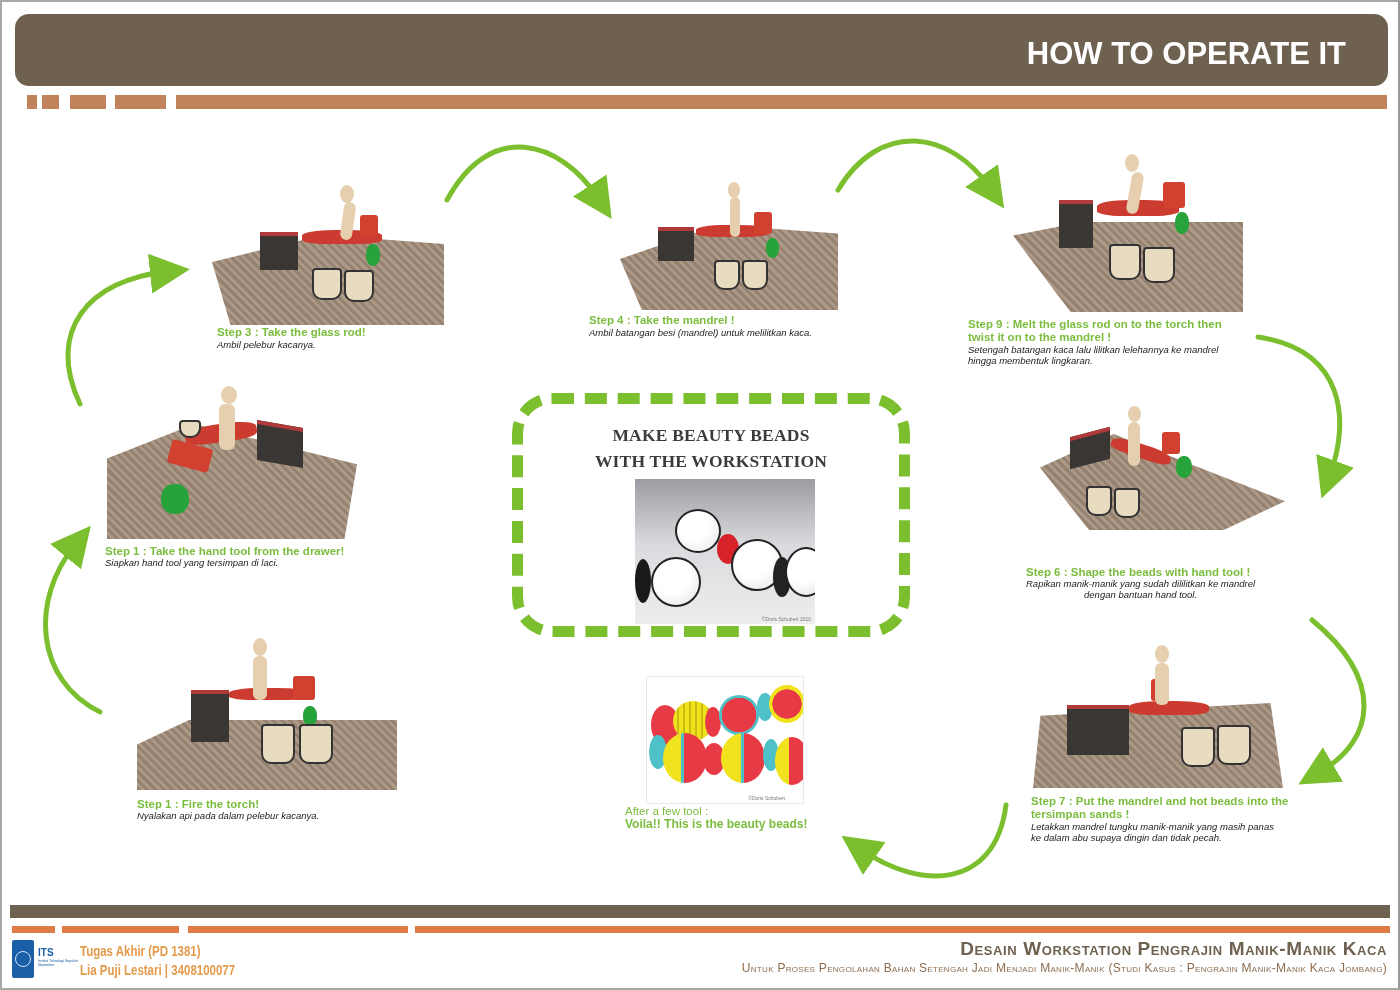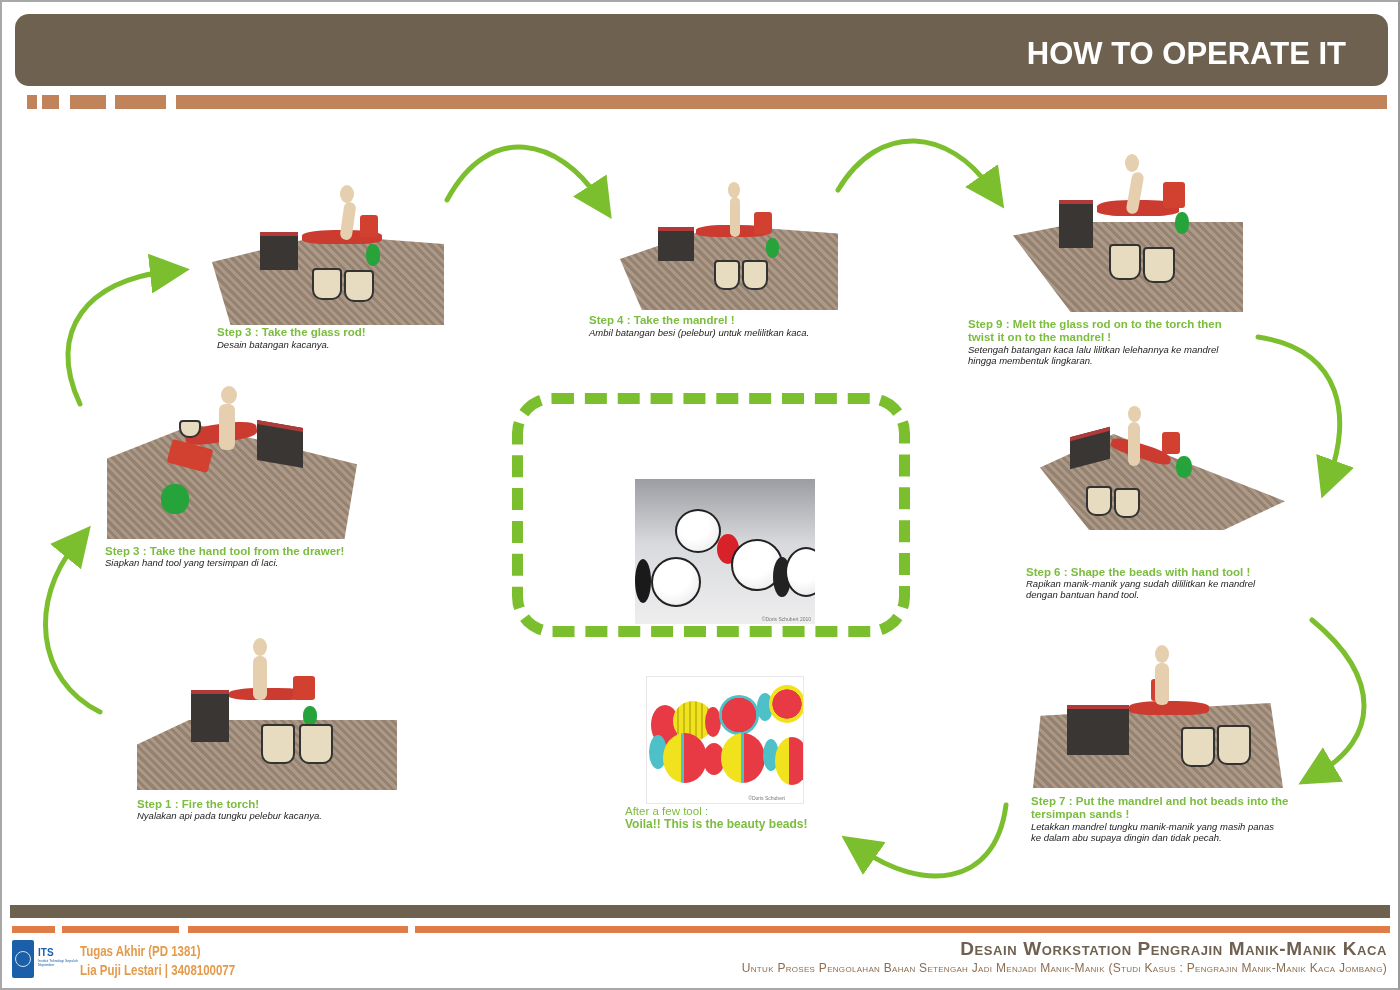--- a/index.html
+++ b/index.html
@@ -94,35 +94,35 @@
   <div class="cart" style="left:48px;top:52px;width:38px;height:38px;"></div>
   <div class="desk" style="left:90px;top:50px;width:80px;height:14px;"></div>
   <div class="chair" style="left:148px;top:35px;width:18px;height:22px;"></div>
   <div class="tank" style="left:154px;top:64px;width:14px;height:22px;"></div>
   <div class="pot" style="left:100px;top:88px;width:30px;height:32px;"></div>
   <div class="pot" style="left:132px;top:90px;width:30px;height:32px;"></div>
   <div class="figure-head" style="left:128px;top:5px;width:14px;height:18px;"></div>
   <div class="figure-body" style="left:130px;top:22px;width:12px;height:38px;transform:rotate(8deg);"></div>
 </div>
 <div class="step-title" style="left:217px;top:326px;">Step 3 : Take the glass rod!</div>
-<div class="step-desc" style="left:217px;top:339px;">Desain batangan kacanya.</div>
+<div class="step-desc" style="left:217px;top:339px;">Ambil pelebur kacanya.</div>
 
 <div class="step" style="left:620px;top:180px;width:218px;height:130px;">
   <div class="floor" style="left:0;top:45px;width:218px;height:85px;clip-path:polygon(0 40%,45% 0,100% 10%,100% 100%,10% 100%);"></div>
   <div class="cart" style="left:38px;top:47px;width:36px;height:34px;"></div>
   <div class="desk" style="left:76px;top:45px;width:72px;height:12px;"></div>
   <div class="chair" style="left:134px;top:32px;width:18px;height:22px;"></div>
   <div class="tank" style="left:146px;top:58px;width:13px;height:20px;"></div>
   <div class="pot" style="left:94px;top:80px;width:26px;height:30px;"></div>
   <div class="pot" style="left:122px;top:80px;width:26px;height:30px;"></div>
   <div class="figure-head" style="left:108px;top:2px;width:12px;height:16px;"></div>
   <div class="figure-body" style="left:110px;top:17px;width:10px;height:40px;"></div>
 </div>
 <div class="step-title" style="left:589px;top:314px;">Step 4 : Take the mandrel !</div>
-<div class="step-desc" style="left:589px;top:327px;">Ambil batangan besi (pelebur) untuk melilitkan kaca.</div>
+<div class="step-desc" style="left:589px;top:327px;">Ambil batangan besi (mandrel) untuk melilitkan kaca.</div>
 
 <div class="step" style="left:1013px;top:152px;width:230px;height:160px;">
   <div class="floor" style="left:0;top:70px;width:230px;height:90px;clip-path:polygon(0 15%,30% 0,100% 0,100% 100%,25% 100%);"></div>
   <div class="cart" style="left:46px;top:48px;width:34px;height:48px;"></div>
   <div class="desk" style="left:84px;top:48px;width:82px;height:16px;"></div>
   <div class="chair" style="left:150px;top:30px;width:22px;height:26px;"></div>
   <div class="tank" style="left:162px;top:60px;width:14px;height:22px;"></div>
   <div class="pot" style="left:96px;top:92px;width:32px;height:36px;"></div>
   <div class="pot" style="left:130px;top:95px;width:32px;height:36px;"></div>
   <div class="figure-head" style="left:112px;top:2px;width:14px;height:18px;"></div>
@@ -140,53 +140,53 @@
 <div class="step" style="left:107px;top:384px;width:250px;height:155px;">
   <div class="floor" style="left:0;top:40px;width:250px;height:115px;clip-path:polygon(0 30%,35% 0,100% 35%,95% 100%,0 100%);"></div>
   <div class="desk" style="left:78px;top:40px;width:72px;height:18px;transform:rotate(-8deg);"></div>
   <div class="cart" style="left:150px;top:40px;width:46px;height:40px;transform:skewY(10deg);"></div>
   <div class="chair" style="left:62px;top:60px;width:42px;height:24px;transform:rotate(15deg);"></div>
   <div class="tank" style="left:54px;top:100px;width:28px;height:30px;"></div>
   <div class="pot" style="left:72px;top:36px;width:22px;height:18px;"></div>
   <div class="figure-head" style="left:114px;top:2px;width:16px;height:18px;"></div>
   <div class="figure-body" style="left:112px;top:20px;width:16px;height:46px;"></div>
 </div>
-<div class="step-title" style="left:105px;top:545px;">Step 3 : Take the hand tool from the drawer!</div>
+<div class="step-title" style="left:105px;top:545px;">Step 1 : Take the hand tool from the drawer!</div>
 <div class="step-desc" style="left:105px;top:557px;">Siapkan hand tool yang tersimpan di laci.</div>
 
 <div class="step" style="left:1040px;top:404px;width:245px;height:126px;">
   <div class="floor" style="left:0;top:30px;width:245px;height:96px;clip-path:polygon(0 35%,30% 0,100% 70%,75% 100%,20% 100%);"></div>
   <div class="cart" style="left:30px;top:28px;width:40px;height:32px;transform:skewY(-15deg);"></div>
   <div class="desk" style="left:70px;top:40px;width:62px;height:14px;transform:rotate(18deg);"></div>
   <div class="chair" style="left:122px;top:28px;width:18px;height:22px;"></div>
   <div class="tank" style="left:136px;top:52px;width:16px;height:22px;"></div>
   <div class="pot" style="left:46px;top:82px;width:26px;height:30px;"></div>
   <div class="pot" style="left:74px;top:84px;width:26px;height:30px;"></div>
   <div class="figure-head" style="left:88px;top:2px;width:13px;height:16px;"></div>
   <div class="figure-body" style="left:88px;top:18px;width:12px;height:44px;"></div>
 </div>
 <div class="step-title" style="left:1026px;top:566px;">Step 6 : Shape the beads with hand tool !</div>
-<div class="step-desc" style="left:1026px;top:578px;">
+<div class="step-desc" style="left:1026px;top:578px;text-align:center;">
   <div>Rapikan manik-manik yang sudah dililitkan ke mandrel</div>
   <div>dengan bantuan hand tool.</div>
 </div>
 
 <div class="step" style="left:137px;top:636px;width:260px;height:154px;">
   <div class="floor" style="left:0;top:84px;width:260px;height:70px;clip-path:polygon(0 35%,20% 0,100% 0,100% 100%,0 100%);"></div>
   <div class="cart" style="left:54px;top:54px;width:38px;height:52px;"></div>
   <div class="desk" style="left:92px;top:52px;width:80px;height:12px;"></div>
   <div class="chair" style="left:156px;top:40px;width:22px;height:24px;"></div>
   <div class="tank" style="left:166px;top:70px;width:14px;height:20px;"></div>
   <div class="pot" style="left:124px;top:88px;width:34px;height:40px;"></div>
   <div class="pot" style="left:162px;top:88px;width:34px;height:40px;"></div>
   <div class="figure-head" style="left:116px;top:2px;width:14px;height:18px;"></div>
   <div class="figure-body" style="left:116px;top:20px;width:14px;height:44px;"></div>
 </div>
 <div class="step-title" style="left:137px;top:798px;">Step 1 : Fire the torch!</div>
-<div class="step-desc" style="left:137px;top:810px;">Nyalakan api pada tungku pelebur kacanya.</div>
+<div class="step-desc" style="left:137px;top:810px;">Nyalakan api pada dalam pelebur kacanya.</div>
 
 <div class="step" style="left:1033px;top:643px;width:250px;height:145px;">
   <div class="floor" style="left:0;top:60px;width:250px;height:85px;clip-path:polygon(3% 15%,95% 0,100% 100%,0 100%);"></div>
   <div class="cart" style="left:34px;top:62px;width:62px;height:50px;"></div>
   <div class="desk" style="left:96px;top:58px;width:80px;height:14px;"></div>
   <div class="chair" style="left:118px;top:36px;width:18px;height:22px;"></div>
   <div class="pot" style="left:148px;top:84px;width:34px;height:40px;"></div>
   <div class="pot" style="left:184px;top:82px;width:34px;height:40px;"></div>
   <div class="figure-head" style="left:122px;top:2px;width:14px;height:18px;"></div>
   <div class="figure-body" style="left:122px;top:20px;width:14px;height:42px;"></div>
@@ -194,20 +194,24 @@
 <div class="step-title" style="left:1031px;top:795px;">
   <div>Step 7 : Put the mandrel and hot beads into the</div>
   <div>tersimpan sands !</div>
 </div>
 <div class="step-desc" style="left:1031px;top:821px;">
   <div>Letakkan mandrel tungku manik-manik yang masih panas</div>
   <div>ke dalam abu supaya dingin dan tidak pecah.</div>
 </div>
 
 <div class="center-box">
+  <div class="center-title">
+    <div>MAKE BEAUTY BEADS</div>
+    <div>WITH THE WORKSTATION</div>
+  </div>
   <div class="bead-photo-1">
     <div class="bead" style="left:40px;top:30px;width:46px;height:44px;background:radial-gradient(circle at 40% 35%,#ffffff 40%,#e6e6e6 100%);border:2px solid #222;"></div>
     <div class="bead" style="left:82px;top:55px;width:22px;height:30px;background:#d7222a;"></div>
     <div class="bead" style="left:96px;top:60px;width:52px;height:52px;background:radial-gradient(circle at 40% 35%,#ffffff 45%,#e2e2e2 100%);border:2px solid #222;"></div>
     <div class="bead" style="left:16px;top:78px;width:50px;height:50px;background:radial-gradient(circle at 40% 35%,#ffffff 45%,#e2e2e2 100%);border:2px solid #222;"></div>
     <div class="bead" style="left:0px;top:80px;width:16px;height:44px;background:#1a1a1a;"></div>
     <div class="bead" style="left:138px;top:78px;width:18px;height:40px;background:#222;"></div>
     <div class="bead" style="left:150px;top:68px;width:42px;height:50px;background:radial-gradient(circle at 40% 35%,#ffffff 45%,#e2e2e2 100%);border:2px solid #222;"></div>
     <div class="caption-small" style="right:4px;bottom:2px;">©Doris Schubert 2010</div>
   </div>

